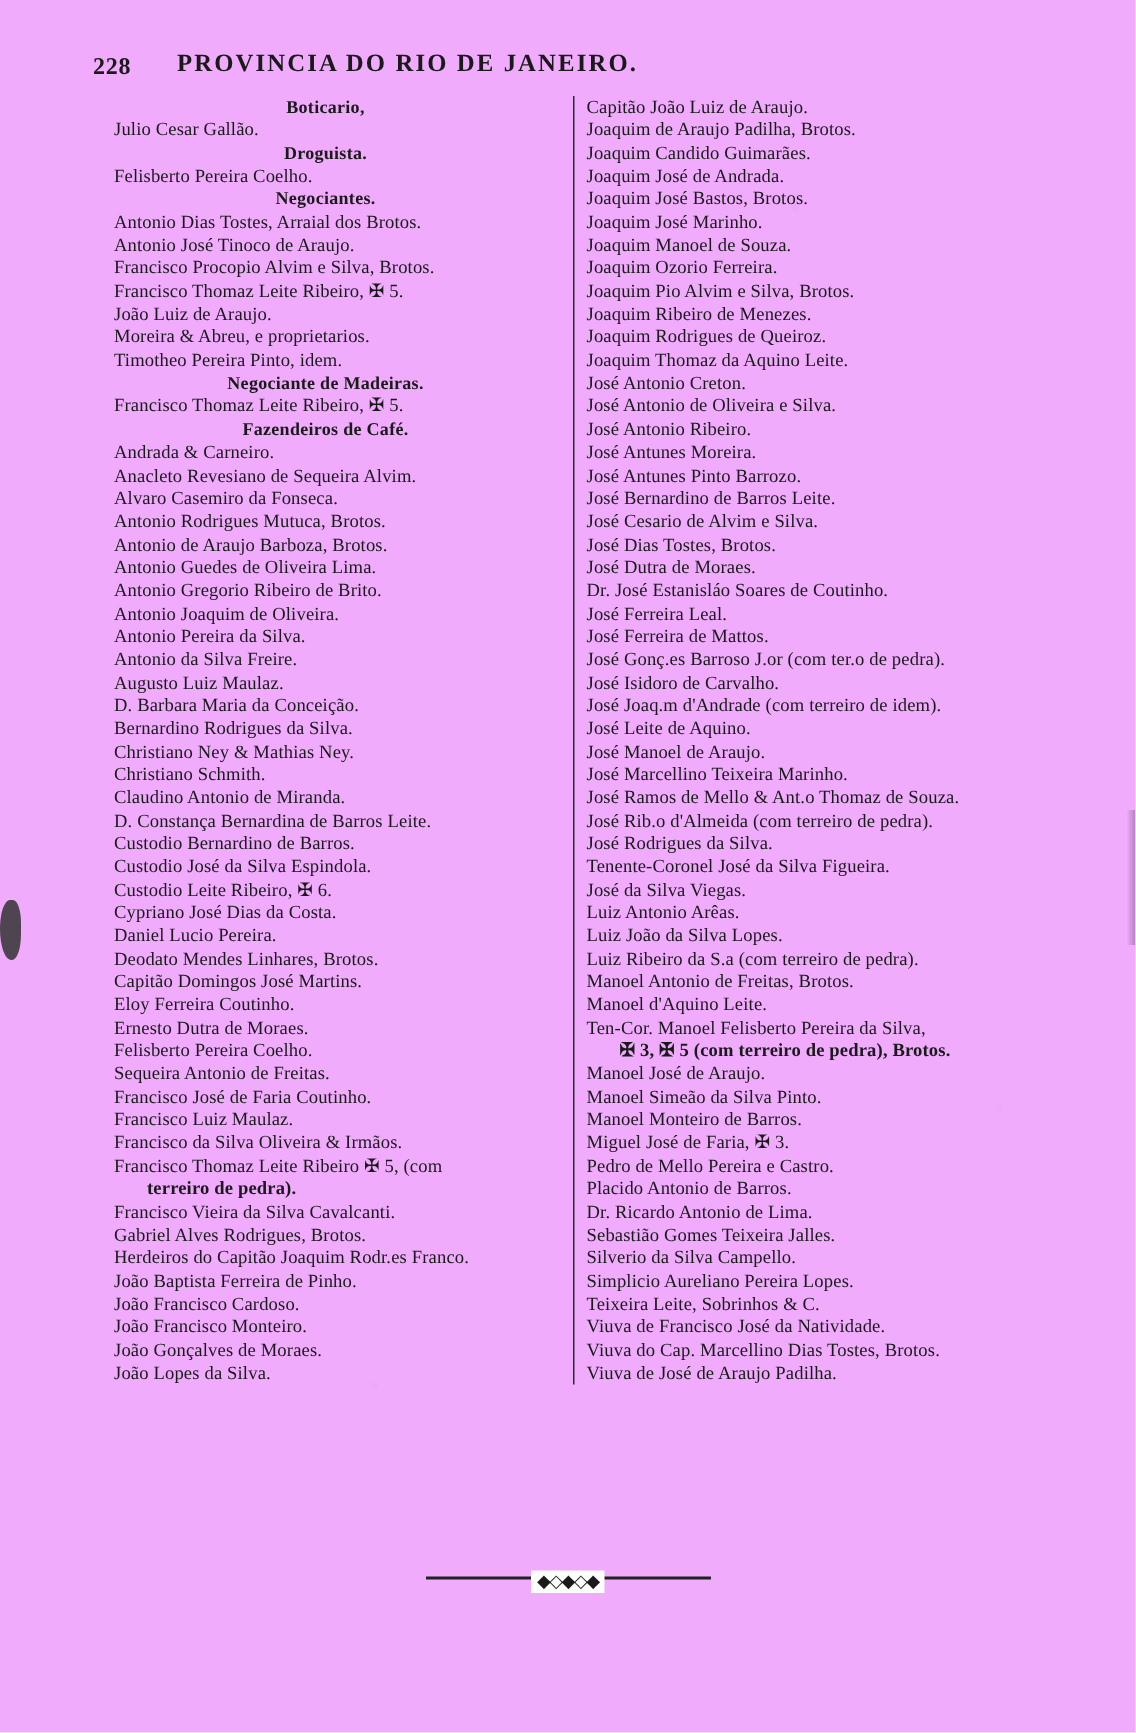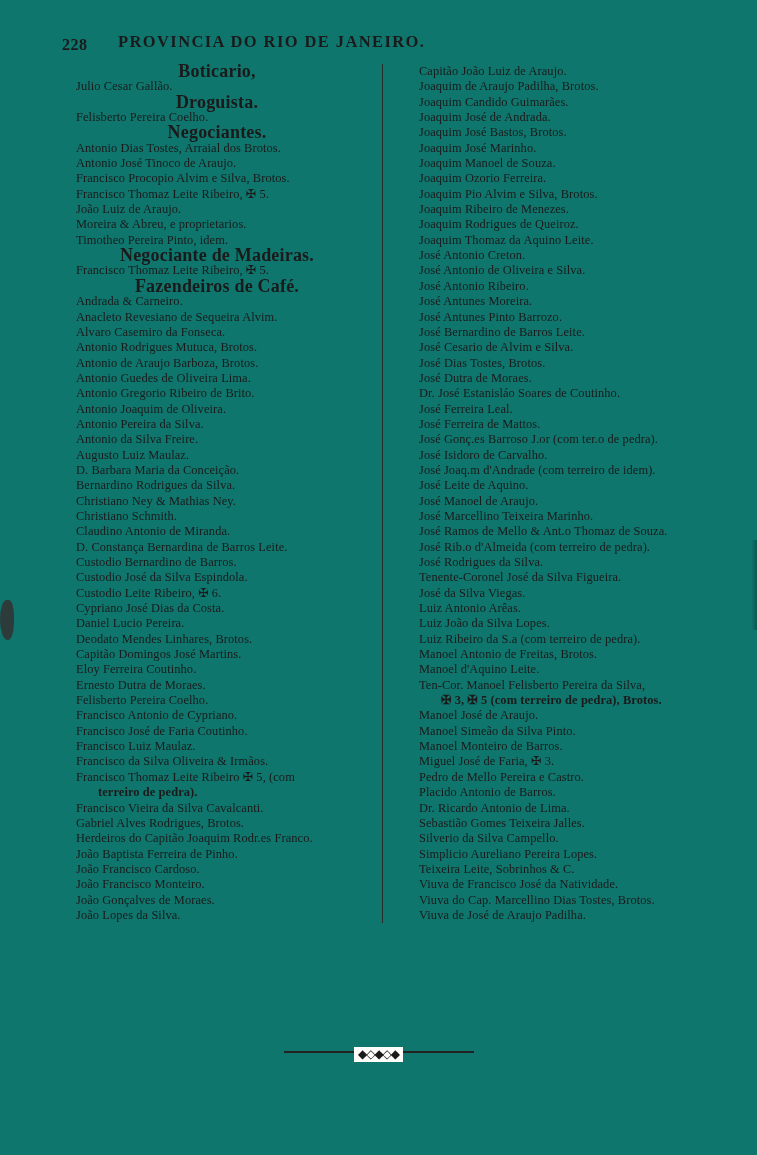--- a/index.html
+++ b/index.html
@@ -11,21 +11,21 @@
     width: 757px;
     height: 1155px;
     position: relative;
     font-family: "Liberation Serif", serif;
     color: #1a1a1a;
     overflow: hidden;
   }
   .page {
     position: absolute;
     inset: 0;
-    background: #0f766e;
+    background: #f0abfc;
   }
   
   .page::before {
     content: "";
     position: absolute;
     inset: 0;
     background:
       radial-gradient(circle at 12% 30%, rgba(0,0,0,0.015) 0 2px, transparent 3px),
       radial-gradient(circle at 70% 12%, rgba(0,0,0,0.015) 0 2px, transparent 3px),
       radial-gradient(circle at 88% 64%, rgba(0,0,0,0.012) 0 2px, transparent 3px),
@@ -67,39 +67,39 @@
     gap: 0;
   }
   .col {
     width: 320px;
     box-sizing: border-box;
   }
   .col-left {
     padding-right: 10px;
   }
   .col-right {
-    padding-left: 28px;
+    padding-left: 0;
     border-left: 1.1px solid #2b2b2b;
   }
   .entry {
     font-size: 12.4px;
     line-height: 15.35px;
     white-space: nowrap;
     letter-spacing: 0.1px;
   }
   .entry.wrap {
     white-space: normal;
   }
   .entry .cont {
     display: block;
     padding-left: 22px;
     font-weight: bold;
   }
   .subhead {
-    font-size: 18px;
+    font-size: 12px;
     line-height: 15.35px;
     font-weight: bold;
     text-align: center;
     letter-spacing: 0.2px;
   }
   .indent {
     padding-left: 14px;
   }
   .indent2 {
     padding-left: 8px;
@@ -198,21 +198,21 @@
         <div class="entry indent"><span>Custodio Bernardino de Barros.</span></div>
         <div class="entry indent"><span>Custodio José da Silva Espindola.</span></div>
         <div class="entry indent"><span>Custodio Leite Ribeiro, ✠ 6.</span></div>
         <div class="entry indent"><span>Cypriano José Dias da Costa.</span></div>
         <div class="entry indent"><span>Daniel Lucio Pereira.</span></div>
         <div class="entry indent"><span>Deodato Mendes Linhares, Brotos.</span></div>
         <div class="entry indent"><span>Capitão Domingos José Martins.</span></div>
         <div class="entry indent"><span>Eloy Ferreira Coutinho.</span></div>
         <div class="entry indent"><span>Ernesto Dutra de Moraes.</span></div>
         <div class="entry indent"><span>Felisberto Pereira Coelho.</span></div>
-        <div class="entry indent"><span>Francisco Antonio de Cypriano.</span></div>
+        <div class="entry indent"><span>Sequeira Antonio de Freitas.</span></div>
         <div class="entry indent"><span>Francisco José de Faria Coutinho.</span></div>
         <div class="entry indent"><span>Francisco Luiz Maulaz.</span></div>
         <div class="entry indent"><span>Francisco da Silva Oliveira &amp; Irmãos.</span></div>
         <div class="entry indent wrap"><span>Francisco Thomaz Leite Ribeiro ✠ 5, (com</span><span class="cont">terreiro  de pedra).</span></div>
         <div class="entry indent"><span>Francisco Vieira  da Silva Cavalcanti.</span></div>
         <div class="entry indent"><span>Gabriel Alves Rodrigues, Brotos.</span></div>
         <div class="entry indent"><span>Herdeiros do Capitão Joaquim Rodr.es Franco.</span></div>
         <div class="entry indent"><span>João Baptista Ferreira de Pinho.</span></div>
         <div class="entry indent"><span>João Francisco Cardoso.</span></div>
         <div class="entry indent"><span>João Francisco Monteiro.</span></div>

